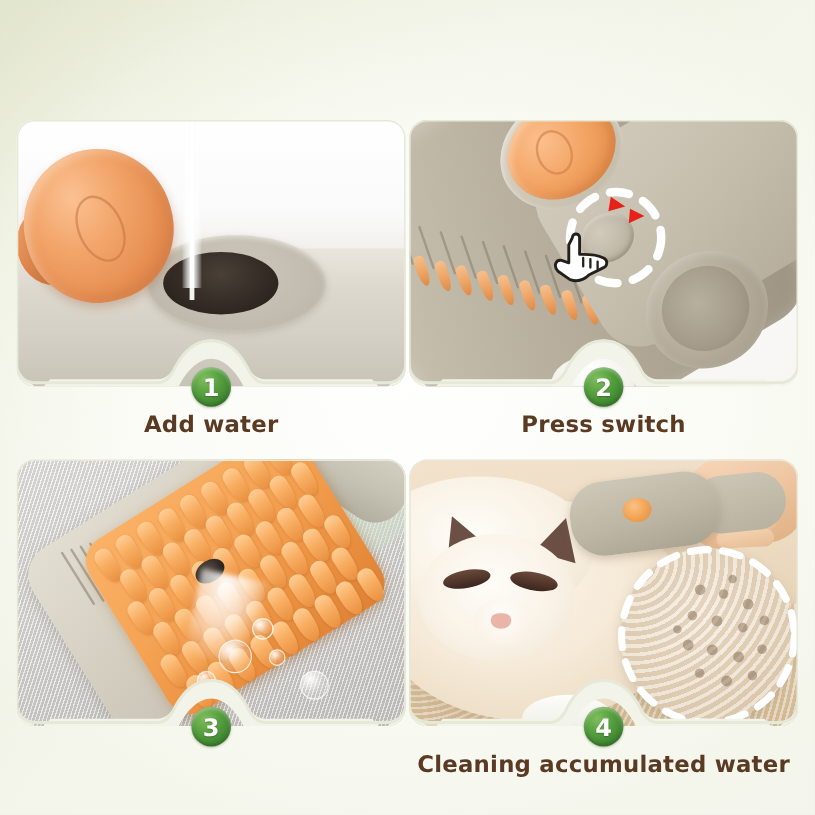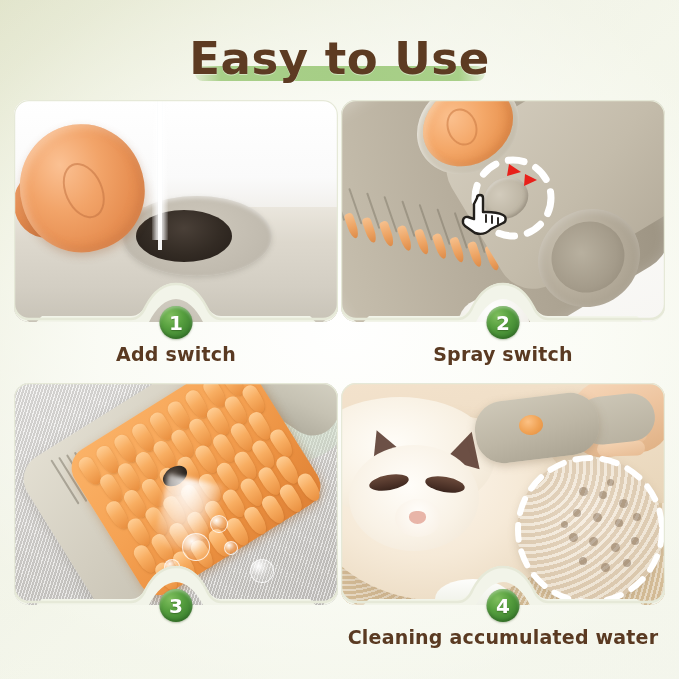--- a/index.html
+++ b/index.html
@@ -227,24 +227,20 @@
   .p4-lintdot{position:absolute;border-radius:50%;background:rgba(120,96,70,0.45);}
   .p4-inset-dash{position:absolute;left:172px;top:70px;width:154px;height:154px;}
   .p4-bowl{position:absolute;left:94px;top:196px;width:76px;height:40px;border-radius:50% 50% 40% 40%;
     background:linear-gradient(180deg,#fdfdfb 0%,#eef0e6 70%,#dfe2d4 100%);}
 </style>
 </head>
 <body>
 
 <div id="page">
 
-  <div id="title-wrap">
-    <div id="title-bar"></div>
-    <div id="title-text">Easy to Use</div>
-  </div>
 
   <div class="cell" id="cell-1">
     <div class="card">
       <div class="photo">
         <div class="p1-bg"></div>
         <div class="p1-wall"></div>
         <div class="p1-deck"></div>
         <div class="p1-port-out"></div>
         <div class="p1-port-in"></div>
         <div class="p1-water"></div>
@@ -267,21 +263,21 @@
                  a15,15 0 0 1 -6,-12 Z" fill="#f2f4e9" fill-rule="evenodd"></path>
         <path d="M4,19 a15,15 0 0 1 15,-15 H313 a15,15 0 0 1 15,15 V208
                  a15,15 0 0 1 -15,15 H211 C204,223 199,217 196,210
                  C188,195 178,188 166,188 C154,188 144,195 136,210
                  C133,217 128,223 121,223 H19 a15,15 0 0 1 -15,-15 Z" fill="none" stroke="#e6e9d8" stroke-width="2.5"></path>
       </svg>
     </div>
     <div class="badge">
       <span>1</span>
     </div>
-    <div class="caption">Add switch</div>
+    <div class="caption">Add water</div>
   </div>
 
   <div class="cell" id="cell-2">
     <div class="card">
       <div class="photo">
         <div class="p2-bg"></div>
         <div class="p2-body"></div>
         <div class="p2-comb">
             <div class="p2-combline" style="left: 27px; top: 18.5px; transform: rotate(12deg);"></div>
             <div class="p2-combline" style="left: 40px; top: 31px; transform: rotate(12deg);"></div>
@@ -343,21 +339,21 @@
                  a15,15 0 0 1 -6,-12 Z" fill="#f2f4e9" fill-rule="evenodd"></path>
         <path d="M4,19 a15,15 0 0 1 15,-15 H313 a15,15 0 0 1 15,15 V208
                  a15,15 0 0 1 -15,15 H211 C204,223 199,217 196,210
                  C188,195 178,188 166,188 C154,188 144,195 136,210
                  C133,217 128,223 121,223 H19 a15,15 0 0 1 -15,-15 Z" fill="none" stroke="#e6e9d8" stroke-width="2.5"></path>
       </svg>
     </div>
     <div class="badge">
       <span>2</span>
     </div>
-    <div class="caption">Spray switch</div>
+    <div class="caption">Press switch</div>
   </div>
 
   <div class="cell" id="cell-3">
     <div class="card">
       <div class="photo">
         <div class="p3-bg"></div>
         <div class="p3-corner"></div>
         <div class="p3-handle"></div>
         <div class="p3-base"></div>
         <div class="p3-combzone">

